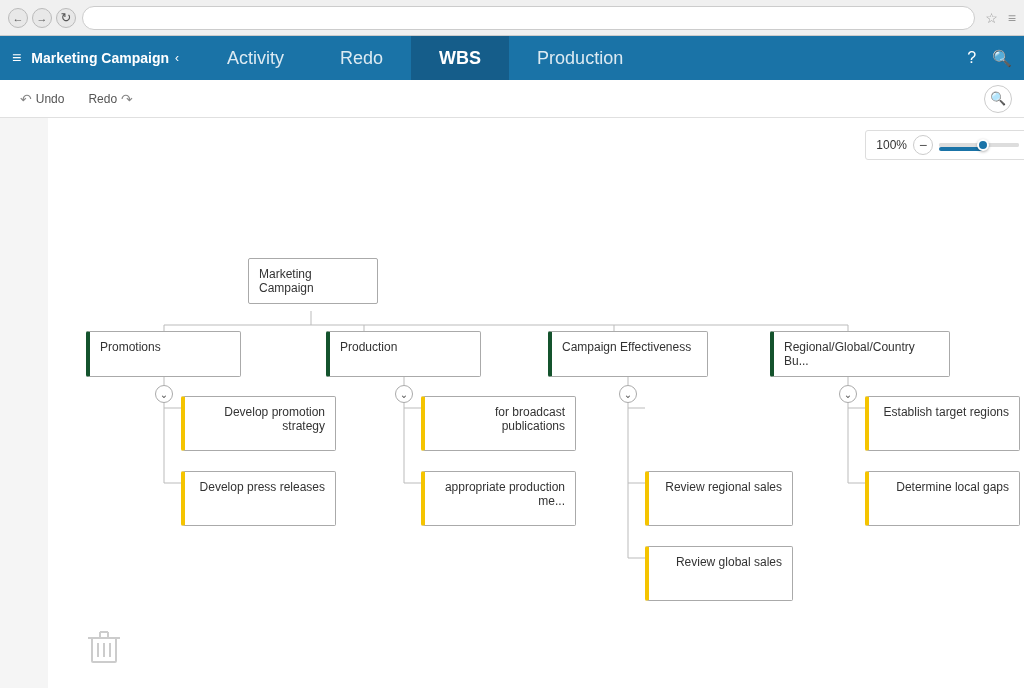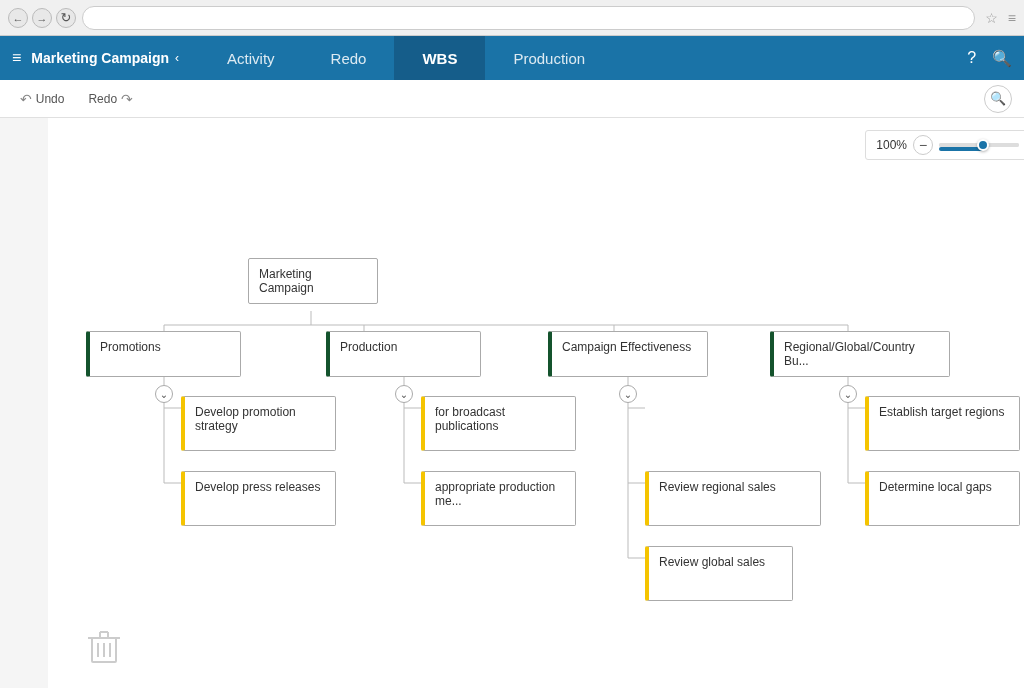--- a/index.html
+++ b/index.html
@@ -41,21 +41,21 @@
     }
     .hamburger { font-size: 16px; margin-right: 10px; cursor: pointer; }
     .app-title { font-size: 14px; font-weight: bold; margin-right: 6px; }
     .app-title-arrow { font-size: 12px; margin-right: 20px; }
     .nav-tabs { display: flex; flex: 1; gap: 0; }
     .nav-tab {
       padding: 0 28px;
       height: 44px;
       display: flex;
       align-items: center;
-      font-size: 15px;
+      font-size: 18px;
       cursor: pointer;
       color: rgba(255,255,255,0.85);
     }
     .nav-tab.active {
       background: #155d8a;
       color: white;
       font-weight: bold;
     }
     .nav-right { display: flex; gap: 16px; align-items: center; }
     .nav-icon { font-size: 16px; color: white; cursor: pointer; }
@@ -139,20 +139,21 @@
       color: #333;
     }
     .wbs-node.root {
       border-color: #aaa;
     }
     .wbs-node.level1 {
       border-left: 4px solid #14532d;
     }
     .wbs-node.level2 {
       border-left: 4px solid #f5c400;
+      text-align: right;
     }
 
     
     .wbs-svg {
       position: absolute;
       top: 0; left: 0;
       width: 100%;
       height: 100%;
       pointer-events: none;
     }
@@ -296,21 +297,21 @@
     <span>Develop press releases</span>
   </div>
 
   <div class="wbs-node level2" style="left:373px; top:278px; width:155px; min-height:55px;">
     <span>for broadcast publications</span>
   </div>
   <div class="wbs-node level2" style="left:373px; top:353px; width:155px; min-height:55px;">
     <span>appropriate production me...</span>
   </div>
 
-  <div class="wbs-node level2" style="left:597px; top:353px; width:176px; min-height:55px;">
+  <div class="wbs-node level2" style="left:597px; top:353px; width:148px; min-height:55px;">
     <span>Review regional sales</span>
   </div>
   <div class="wbs-node level2" style="left:597px; top:428px; width:148px; min-height:55px;">
     <span>Review global sales</span>
   </div>
 
   <div class="wbs-node level2" style="left:817px; top:278px; width:155px; min-height:55px;">
     <span>Establish target regions</span>
   </div>
   <div class="wbs-node level2" style="left:817px; top:353px; width:155px; min-height:55px;">

